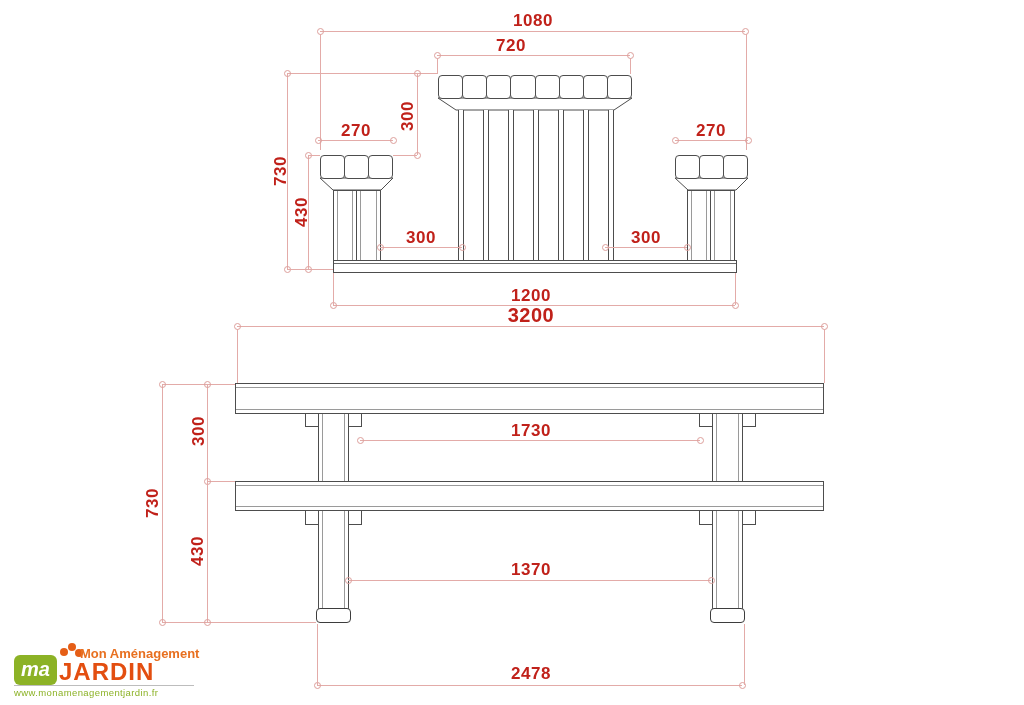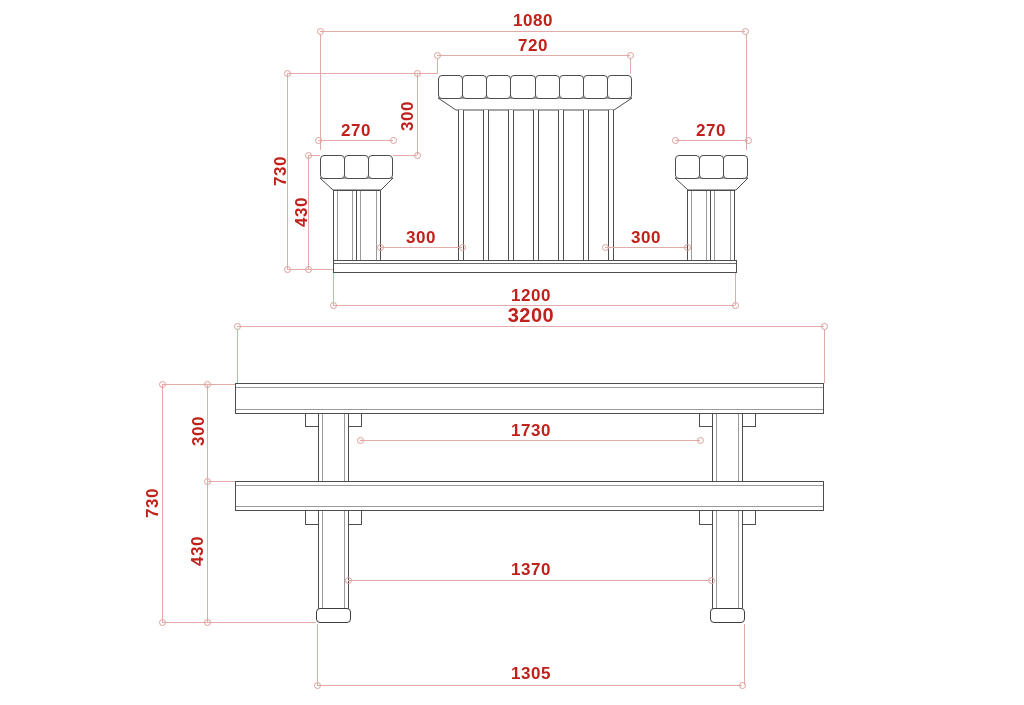--- a/index.html
+++ b/index.html
@@ -88,21 +88,21 @@
 
   <div class="beam" style="left:333px;top:260px;width:404px;height:13px;"></div>
 
   <div class="dim" style="left:533px;top:12px;">1080</div>
   <div class="dlh" style="left:320px;top:31px;width:425px;"></div>
   <div class="dc" style="left:320px;top:31px;"></div>
     <div class="dc" style="left:745px;top:31px;"></div>
   <div class="dlv" style="left:320px;top:34px;height:116px;"></div>
   <div class="dlv" style="left:746px;top:34px;height:116px;"></div>
 
-  <div class="dim" style="left:533px;top:37px;">720</div>
+  <div class="dim" style="left:511px;top:37px;">720</div>
   <div class="dlh" style="left:437px;top:55px;width:193px;"></div>
   <div class="dc" style="left:437px;top:55px;"></div>
     <div class="dc" style="left:630px;top:55px;"></div>
   <div class="dlv" style="left:437px;top:58px;height:16px;"></div>
   <div class="dlv" style="left:630px;top:58px;height:16px;"></div>
 
   <div class="dlh" style="left:287px;top:73px;width:151px;"></div>
 
   <div class="dim vert" style="left:407px;top:116px;">300</div>
   <div class="dlv" style="left:417px;top:73px;height:82px;"></div>
@@ -201,21 +201,33 @@
   <div class="dim" style="left:531px;top:422px;">1730</div>
   <div class="dlh" style="left:360px;top:440px;width:340px;"></div>
   <div class="dc" style="left:360px;top:440px;"></div>
     <div class="dc" style="left:700px;top:440px;"></div>
 
   <div class="dim" style="left:531px;top:561px;">1370</div>
   <div class="dlh" style="left:348px;top:580px;width:363px;"></div>
   <div class="dc" style="left:348px;top:580px;"></div>
     <div class="dc" style="left:711px;top:580px;"></div>
 
-  <div class="dim" style="left:531px;top:665px;">1305</div>
+  <div class="dim" style="left:531px;top:665px;">2478</div>
   <div class="dlh" style="left:317px;top:685px;width:425px;"></div>
   <div class="dc" style="left:317px;top:685px;"></div>
     <div class="dc" style="left:742px;top:685px;"></div>
   <div class="dlv" style="left:317px;top:624px;height:61px;"></div>
   <div class="dlv" style="left:744px;top:624px;height:61px;"></div>
 
+  <div id="logo">
+    <div class="logo-square">
+      <span>ma</span>
+    </div>
+    <span class="clover-dot" style="left:48px;top:8px;"></span>
+    <span class="clover-dot" style="left:56px;top:3px;"></span>
+    <span class="clover-dot" style="left:63px;top:9px;"></span>
+    <div class="logo-tagline">Mon Aménagement</div>
+    <div class="logo-name">JARDIN</div>
+    <div class="logo-rule"></div>
+    <div class="logo-site">www.monamenagementjardin.fr</div>
+  </div>
 
 </div>
 
 </body></html>

